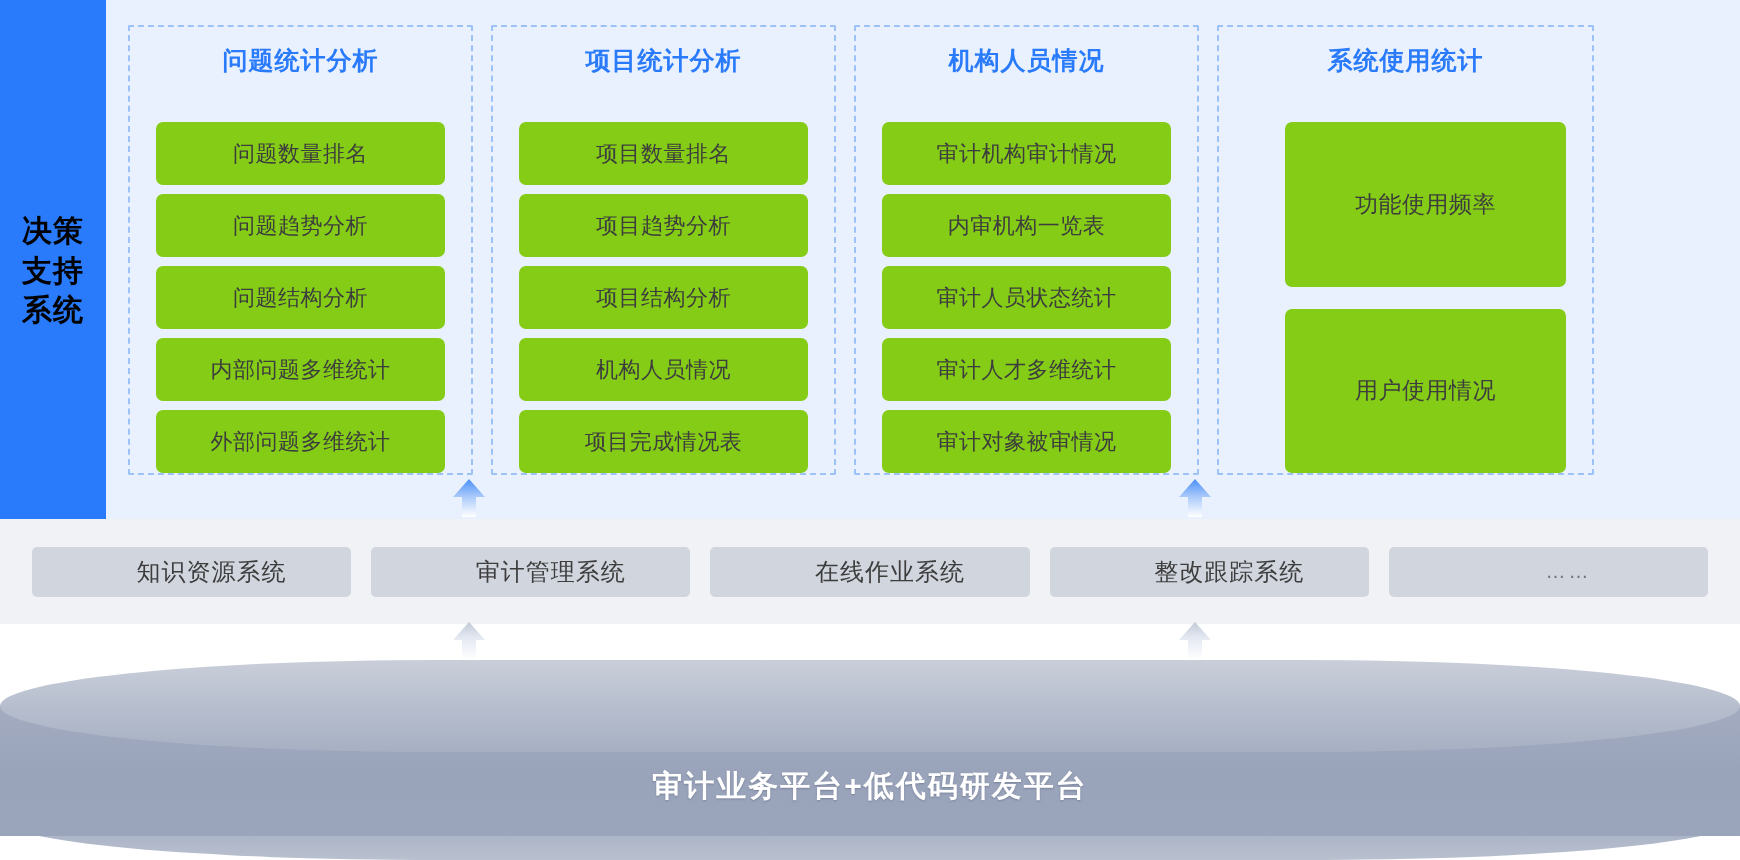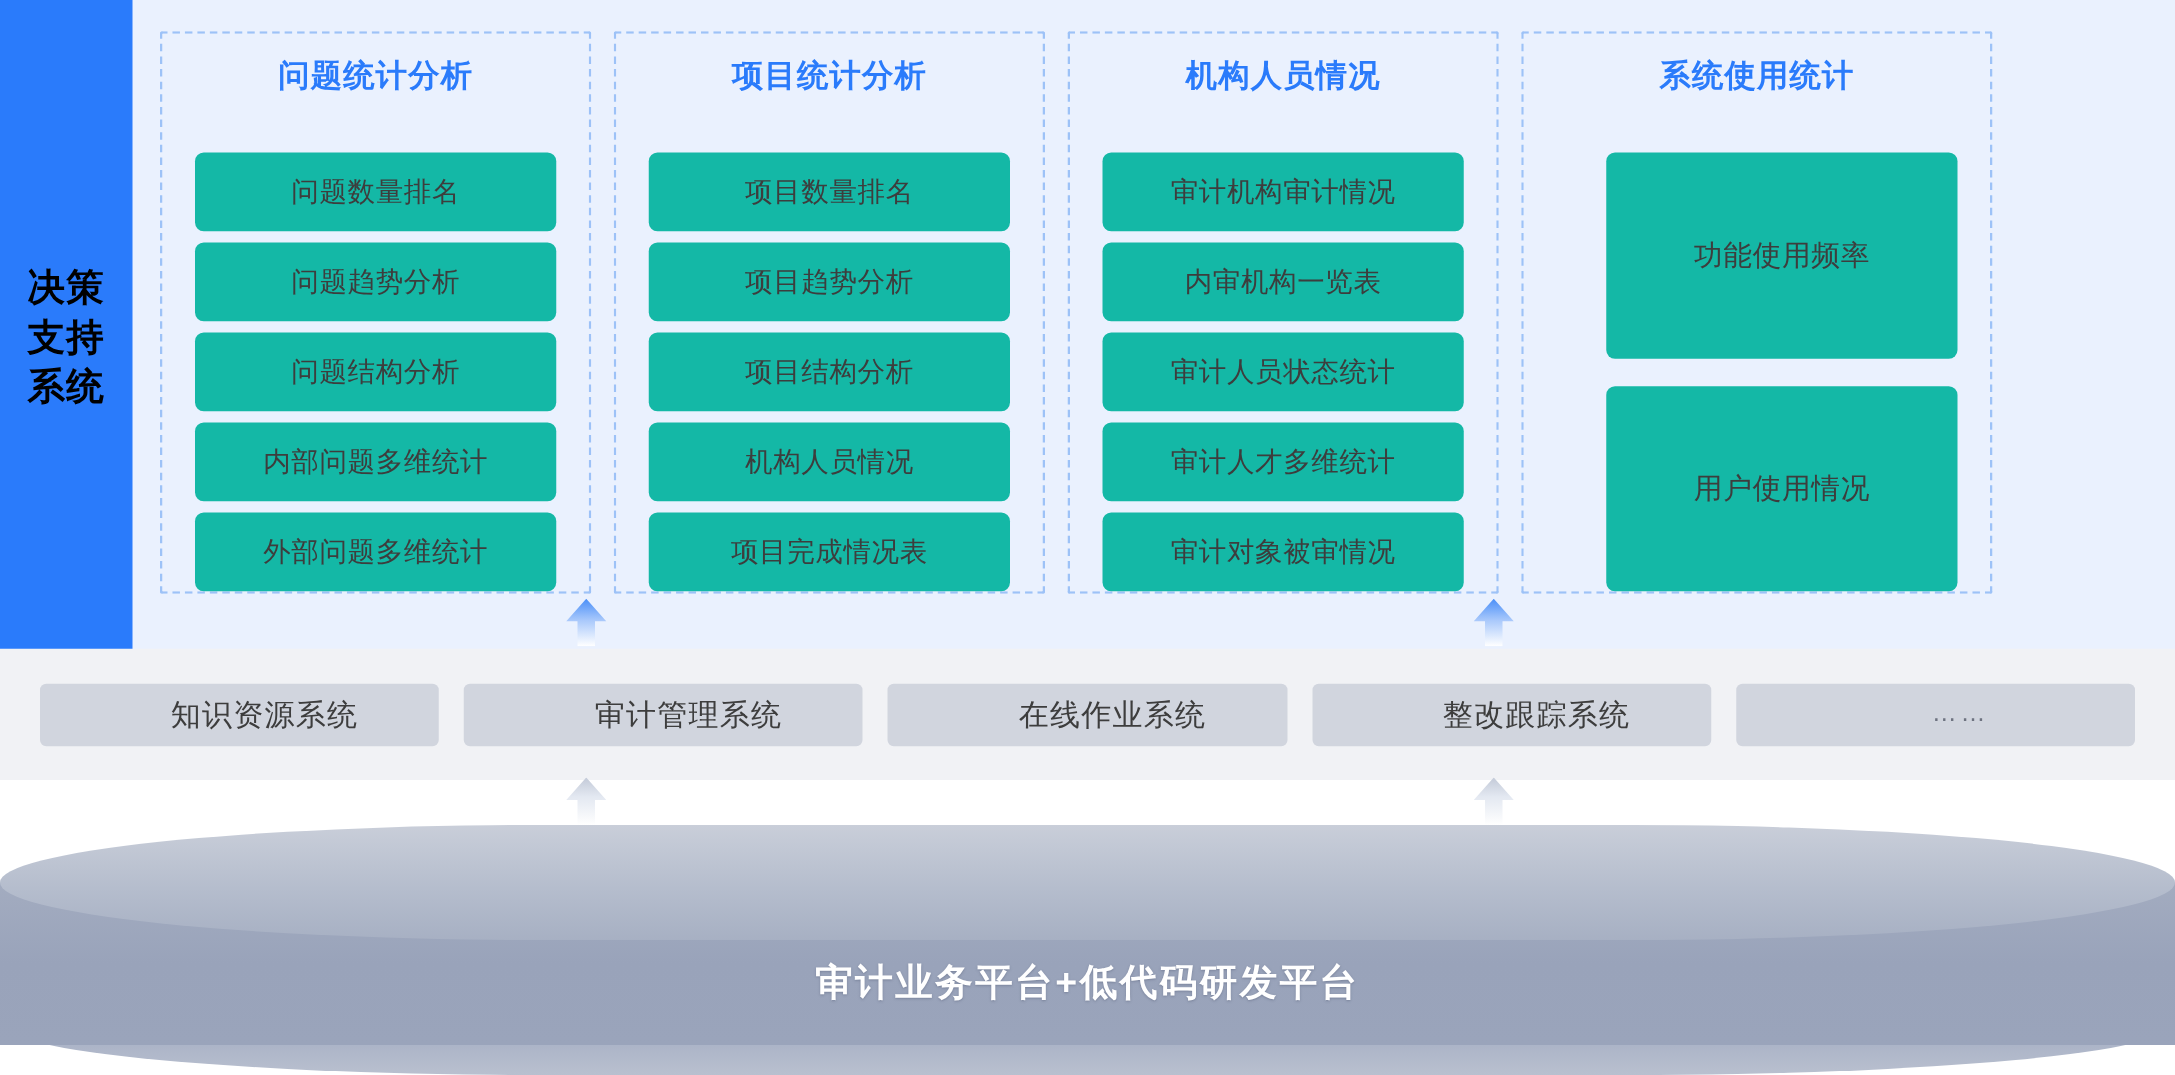--- a/index.html
+++ b/index.html
@@ -87,21 +87,21 @@
   }
 
   .group-items {
     display: flex;
     flex-direction: column;
     gap: 9px;
     flex: 1;
   }
 
   .item-box {
-    background: #14b8a6;
+    background: #84cc16;
     border-radius: 7px;
     flex: 1;
     display: flex;
     align-items: center;
     justify-content: center;
     color: #3d3d3d;
     font-size: 22px;
     letter-spacing: 0.5px;
     white-space: nowrap;
   }

